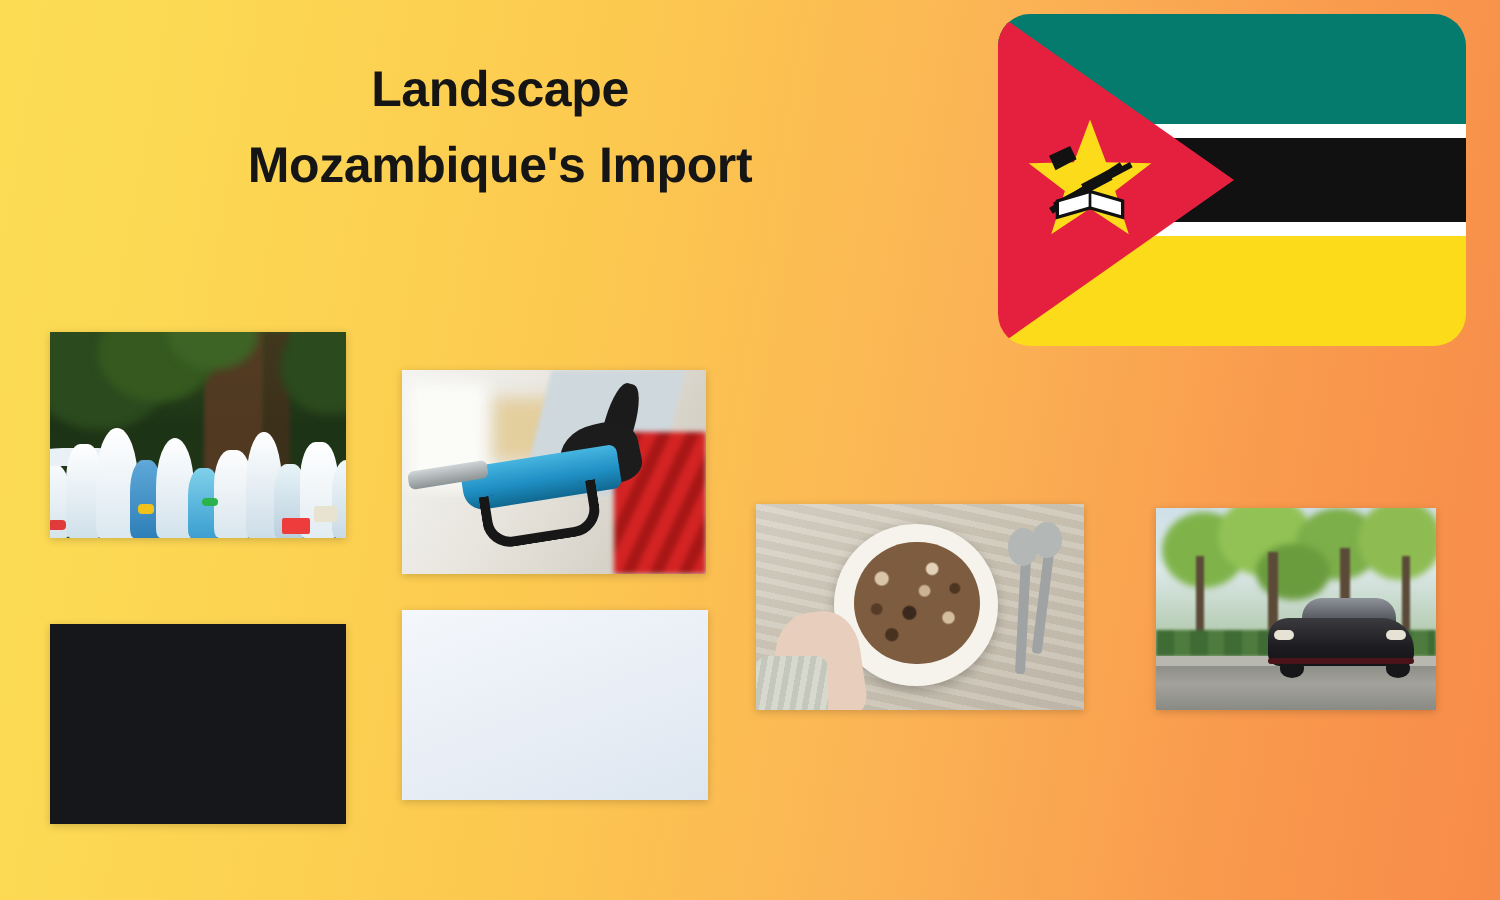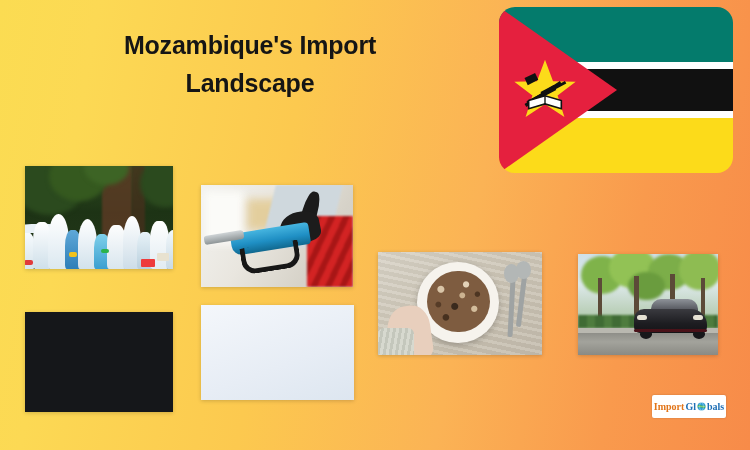--- a/index.html
+++ b/index.html
@@ -167,22 +167,22 @@
     display: inline-block;
     vertical-align: middle;
   }
 </style>
 </head>
 <body>
 
 <div id="stage">
 
   <div id="title">
+    <div>Landscape</div>
     <div>Mozambique's Import</div>
-    <div>Landscape</div>
   </div>
 
   <div id="flag">
     <div class="flag-band band-teal"></div>
     <div class="flag-band band-white1"></div>
     <div class="flag-band band-black"></div>
     <div class="flag-band band-white2"></div>
     <div class="flag-band band-yellow"></div>
     <div class="flag-tri"></div>
     <svg id="emblem" viewBox="0 0 100 100">
@@ -1585,27 +1585,14 @@
       <div class="car-roof"></div>
       <div class="car-body"></div>
       <div class="car-light" style="left:42%;"></div>
       <div class="car-light" style="left:82%;"></div>
       <div class="car-wheel" style="left:44%;"></div>
       <div class="car-wheel" style="left:82%;"></div>
       <div style="position:absolute;left:40%;top:74%;width:52%;height:3%;background:#4a1219;border-radius:2px;"></div>
     </div>
   </div>
 
-  <div id="logo">
-    <div id="logo-text">
-      <span class="lg-import">Import</span>
-      <span class="lg-gl">Gl</span>
-      <svg id="lg-globe" viewBox="0 0 20 20">
-        <circle cx="10" cy="10" r="9" fill="#2f9fd6"></circle>
-        <path d="M1.6 7.5 Q6 6 10 7.6 Q14 9.2 18.4 7.5 L18.4 12 Q14 13.6 10 12 Q6 10.4 1.6 12 Z" fill="#47b04a"></path>
-        <ellipse cx="10" cy="10" rx="4.4" ry="9" fill="none" stroke="#ffffff" stroke-width="0.9" opacity="0.8"></ellipse>
-        <line x1="1" y1="10" x2="19" y2="10" stroke="#ffffff" stroke-width="0.9" opacity="0.8"></line>
-      </svg>
-      <span class="lg-bals">bals</span>
-    </div>
-  </div>
 
 </div>
 
 </body></html>

